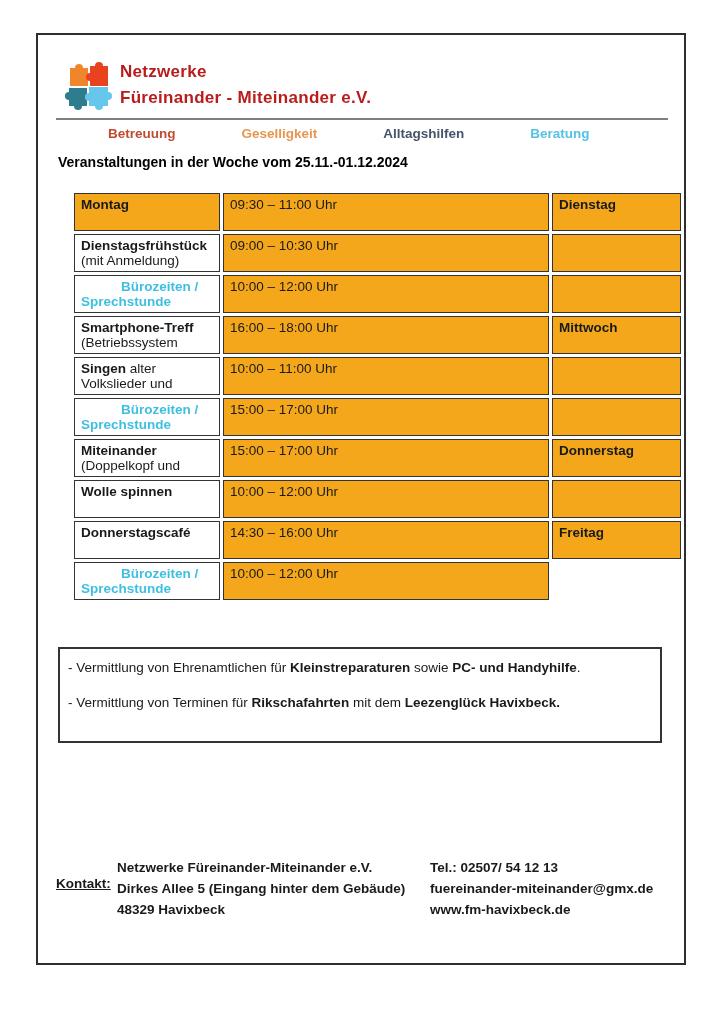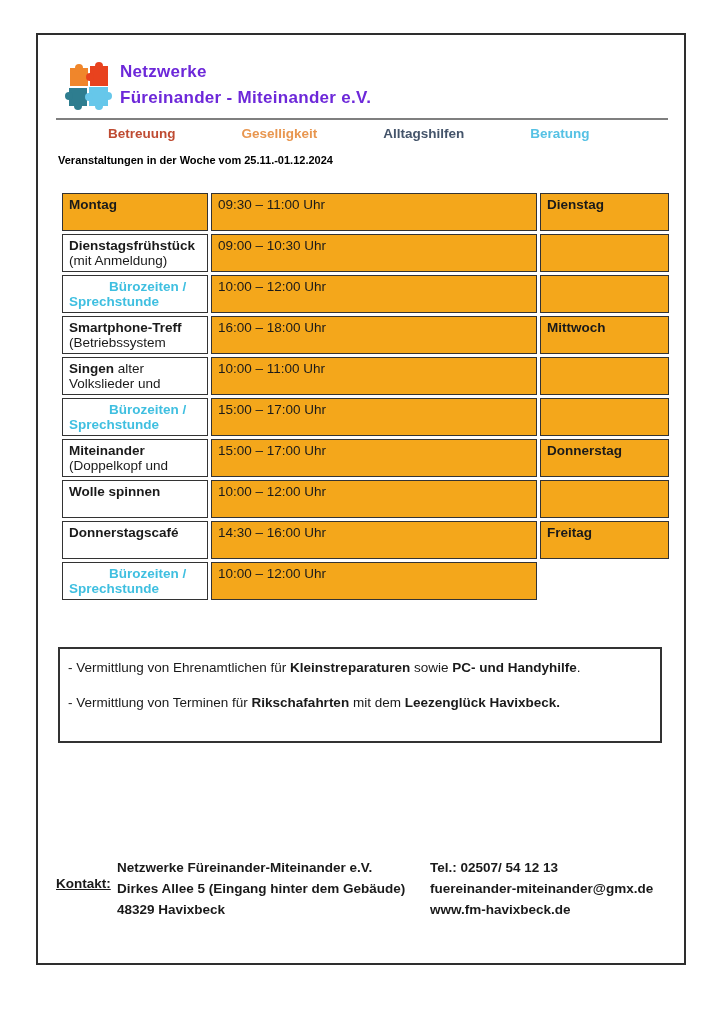--- a/index.html
+++ b/index.html
@@ -1,30 +1,30 @@
 <!DOCTYPE html>
 <html><head>
 <meta charset="utf-8">
 <style>
   html,body{margin:0;padding:0;background:#ffffff;}
   body{width:721px;height:1020px;position:relative;font-family:"Liberation Sans",sans-serif;color:#1a1a1a;}
   .page{position:absolute;left:36px;top:33px;width:646px;height:928px;border:2px solid #2e2e2e;background:#fff;}
 
   
   .logo{position:absolute;left:26px;top:26px;width:50px;height:50px;}
-  .logo-text{position:absolute;left:82px;top:24px;line-height:26px;font-size:17px;font-weight:bold;letter-spacing:.3px;color:#6d28d9;}
+  .logo-text{position:absolute;left:82px;top:24px;line-height:26px;font-size:17px;font-weight:bold;letter-spacing:.3px;color:#b91c1c;}
   .divider{position:absolute;left:18px;top:83px;width:612px;height:2px;background:#7f7f7f;}
   .nav{position:absolute;left:26px;top:91px;font-size:13.5px;font-weight:600;}
   .nav span{margin-right:22px;padding-left:44px;}
 
   
-  .heading{position:absolute;left:20px;top:119px;font-size:11px;font-weight:bold;color:#000;}
+  .heading{position:absolute;left:20px;top:119px;font-size:14px;font-weight:bold;color:#000;}
 
   
-  .schedule{position:absolute;left:24px;top:158px;width:586px;display:grid;
+  .schedule{position:absolute;left:36px;top:158px;width:586px;display:grid;
     grid-template-columns:146px 326px 129px;gap:3px;}
   .cell{border:1px solid #333;box-sizing:border-box;height:38px;padding:3px 6px;
     font-size:13.5px;overflow:hidden;}
   .day-cell{background:#F4A71B;font-weight:bold;}
   .event-cell{background:#fff;}
   .time-cell{background:#F4A71B;}
   .b{font-weight:bold;}
   .office span{color:#3FBFE0;font-weight:bold;margin-left:40px;}
 
   

